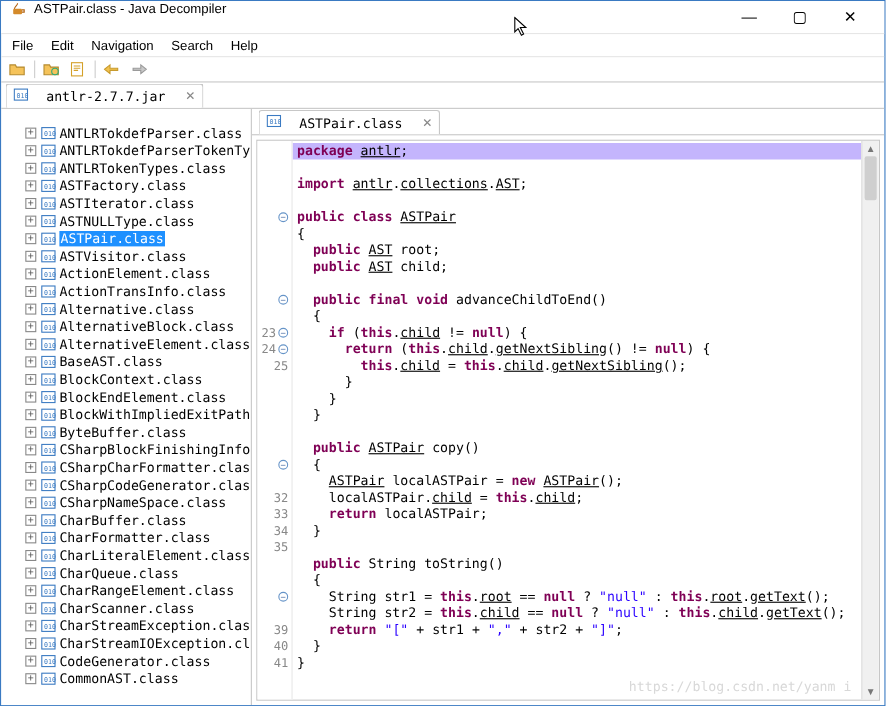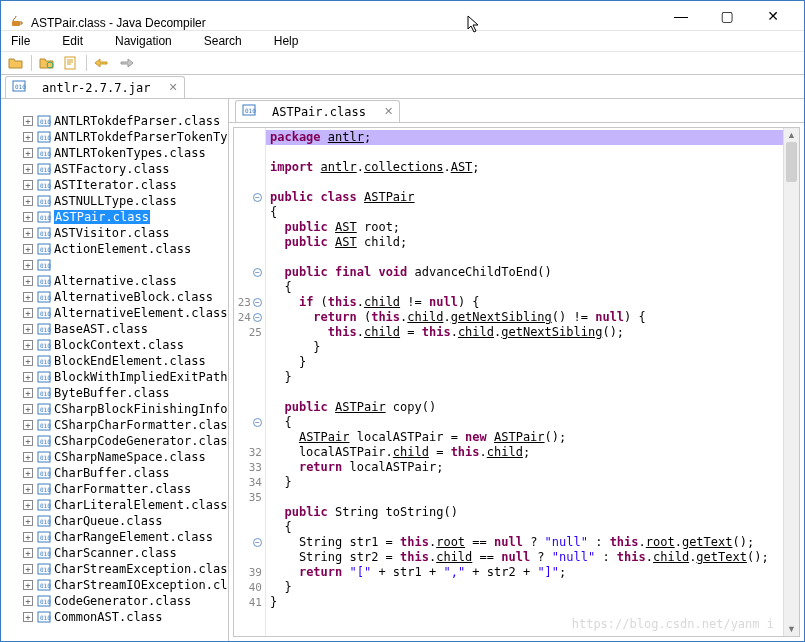--- a/index.html
+++ b/index.html
@@ -13,40 +13,40 @@
   border: 1px solid #3a7ac2;
   overflow: hidden;
   position: relative;
 }
 
 
 .titlebar {
   height: 30px;
   background: #fff;
   display: flex;
-  align-items: flex-end;
+  align-items: flex-start;
   padding: 0 8px;
   border-bottom: 1px solid #e6e6e6;
 }
 .titlebar .icon { width: 16px; height: 16px; margin-right: 6px; display:flex;align-items:center;justify-content:center; }
 .title-text { flex: 1; font-size: 12px; color: #000; font-family: "Microsoft YaHei", Tahoma, sans-serif; }
 .win-controls { display: flex; gap: 0; }
 .win-btn {
   width: 46px; height: 28px;
   display: flex; align-items: center; justify-content: center;
   font-size: 14px; color: #000; cursor: pointer;
 }
 
 
 .menubar {
   height: 20px;
   display: flex;
   align-items: center;
   padding: 0 4px;
-  gap: 20px;
+  gap: 4px;
   font-family: Tahoma, sans-serif;
   font-size: 12px;
 }
 .menubar .menu { padding: 2px 6px; cursor: pointer; }
 
 
 .toolbar {
   height: 24px;
   display: flex;
   align-items: center;
@@ -392,20 +392,21 @@
             <span class="label">ActionElement.class</span>
           </div>
           <div class="tree-item">
             <span class="expand">+</span>
             <span class="fileicon">
               <svg width="14" height="12" viewBox="0 0 14 12">
                 <rect x="1" y="1" width="12" height="10" fill="#fff" stroke="#3a7ac2"></rect>
                 <text x="3" y="9" font-size="6" fill="#3a7ac2" font-family="monospace">010</text>
               </svg>
             </span>
+            <span class="label">ActionTransInfo.class</span>
           </div>
           <div class="tree-item">
             <span class="expand">+</span>
             <span class="fileicon">
               <svg width="14" height="12" viewBox="0 0 14 12">
                 <rect x="1" y="1" width="12" height="10" fill="#fff" stroke="#3a7ac2"></rect>
                 <text x="3" y="9" font-size="6" fill="#3a7ac2" font-family="monospace">010</text>
               </svg>
             </span>
             <span class="label">Alternative.class</span>

